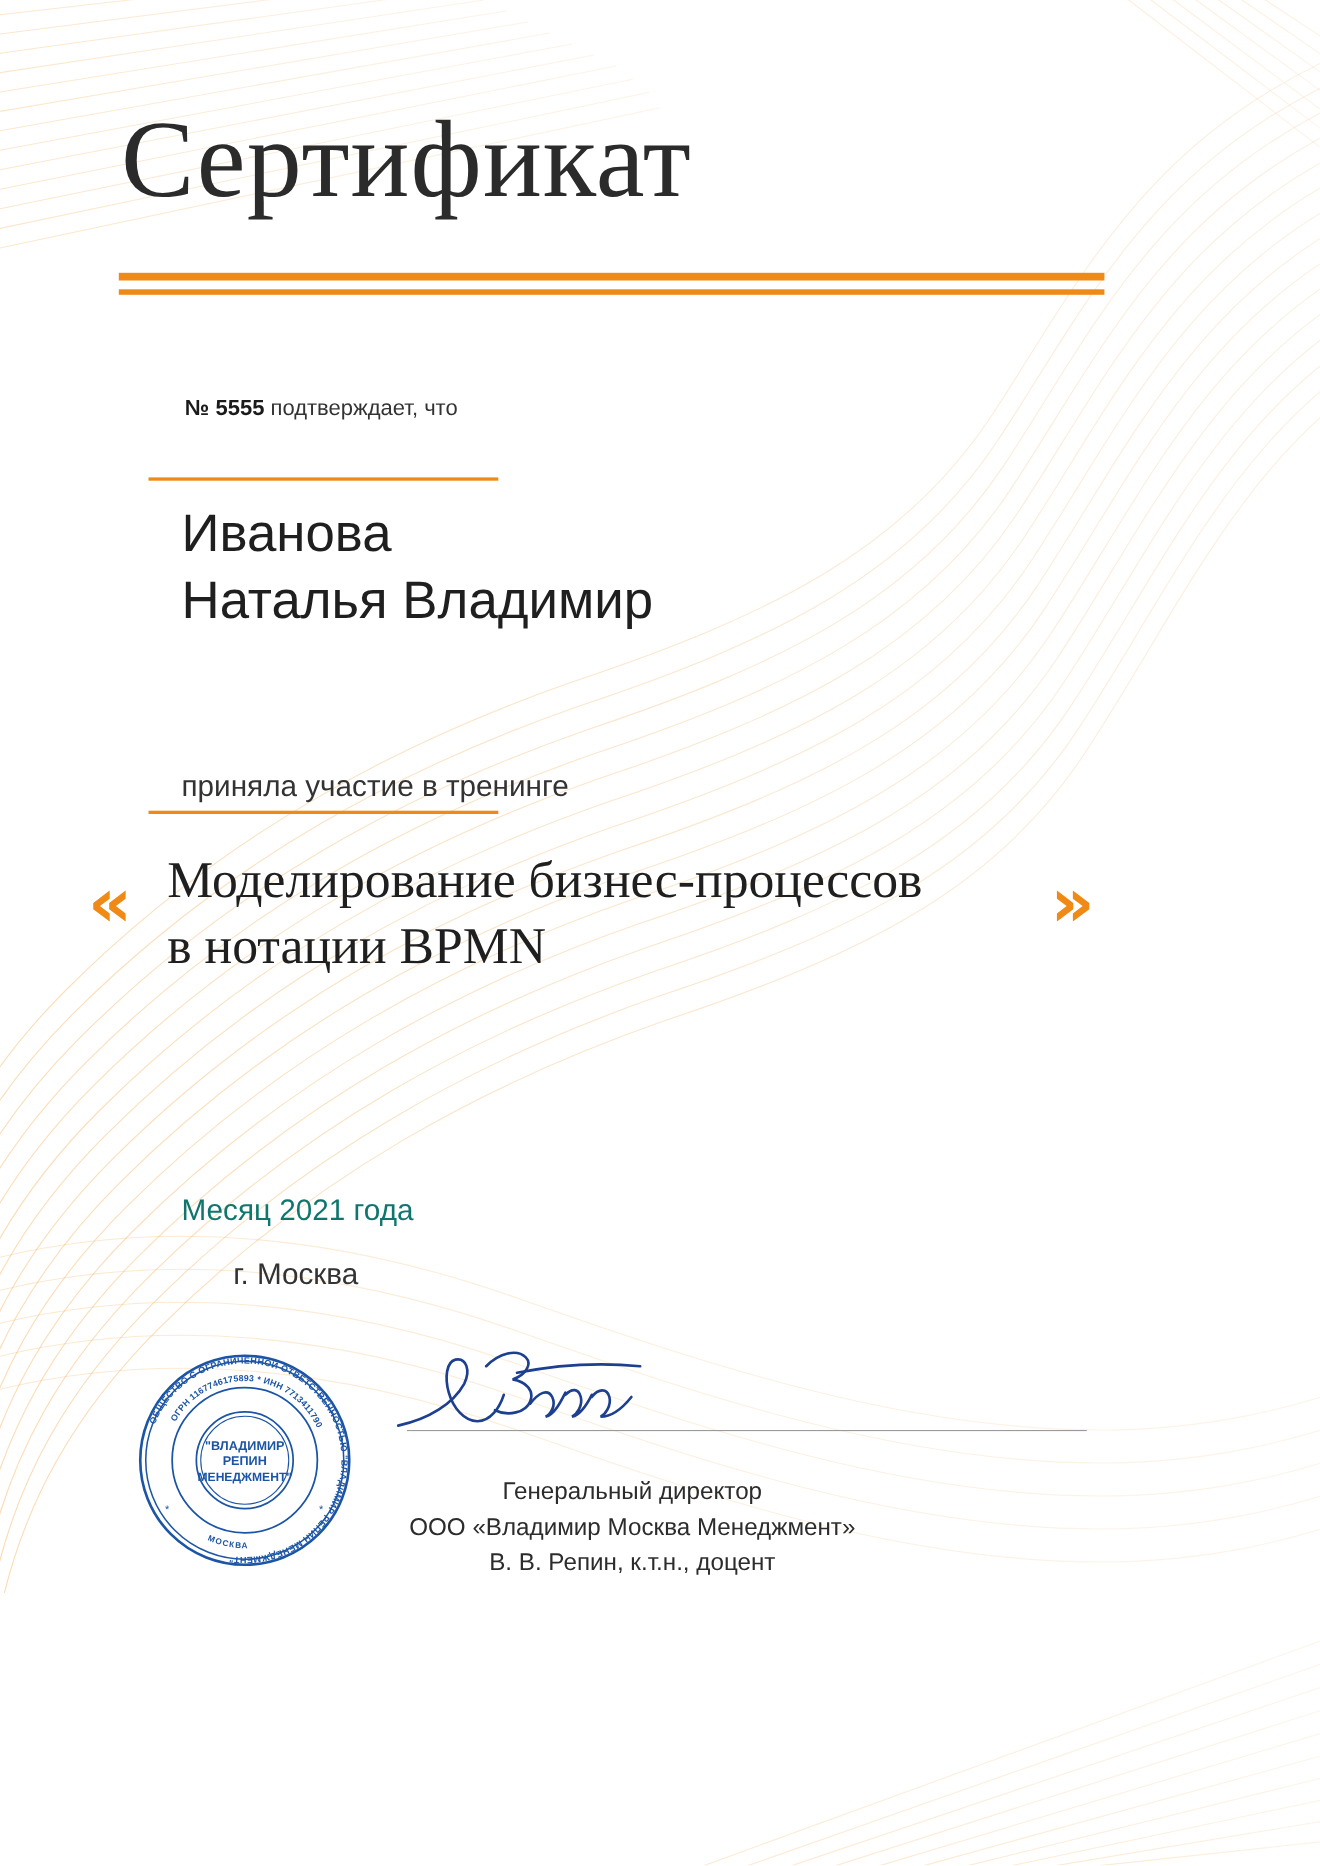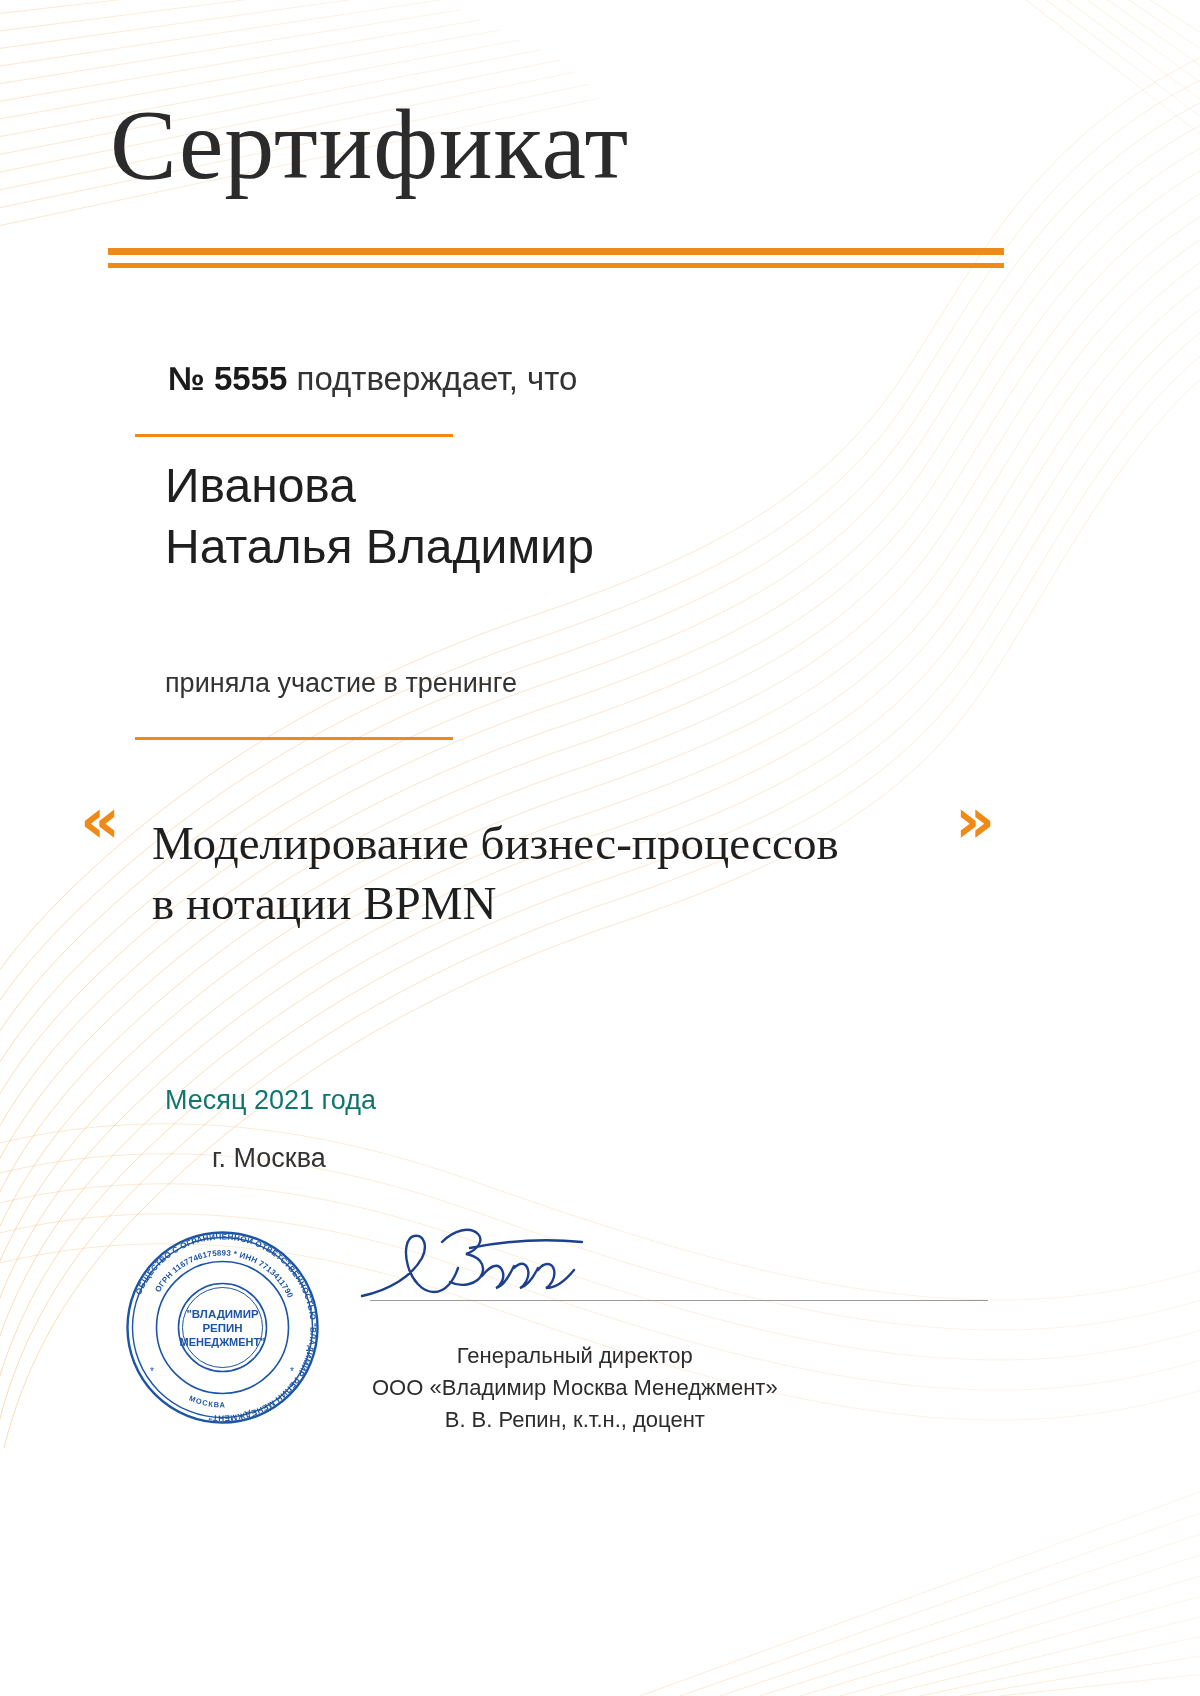--- a/index.html
+++ b/index.html
@@ -56,21 +56,21 @@
   .rule-double .bar.thin {
     height: 5px;
     margin-top: 8px;
   }
 
   
   .number-line {
     position: absolute;
     left: 168px;
     top: 360px;
-    font-size: 33px;
+    font-size: 20px;
     color: #333333;
     white-space: nowrap;
   }
   .number-line .num {
     font-weight: bold;
     color: #1b1b1b;
   }
 
   .short-rule {
     position: absolute;
@@ -86,35 +86,34 @@
     top: 456px;
     font-family: Liberation Sans, sans-serif;
     font-size: 48px;
     line-height: 1.27;
     color: #1f1f1f;
   }
 
   .participated {
     position: absolute;
     left: 165px;
-    top: 668px;
+    top: 700px;
     font-size: 27px;
     color: #333333;
   }
 
   .course-title {
     position: absolute;
     left: 152px;
     top: 770px;
     width: 720px;
     font-family: "Liberation Serif", serif;
     font-size: 47px;
     line-height: 1.28;
     color: #1f1f1f;
-    margin-top: 43px;
   }
 
   .chev {
     position: absolute;
     color: #f08a17;
     font-size: 62px;
     line-height: 1;
     font-family: "DejaVu Sans", sans-serif;
     font-weight: bold;
   }

